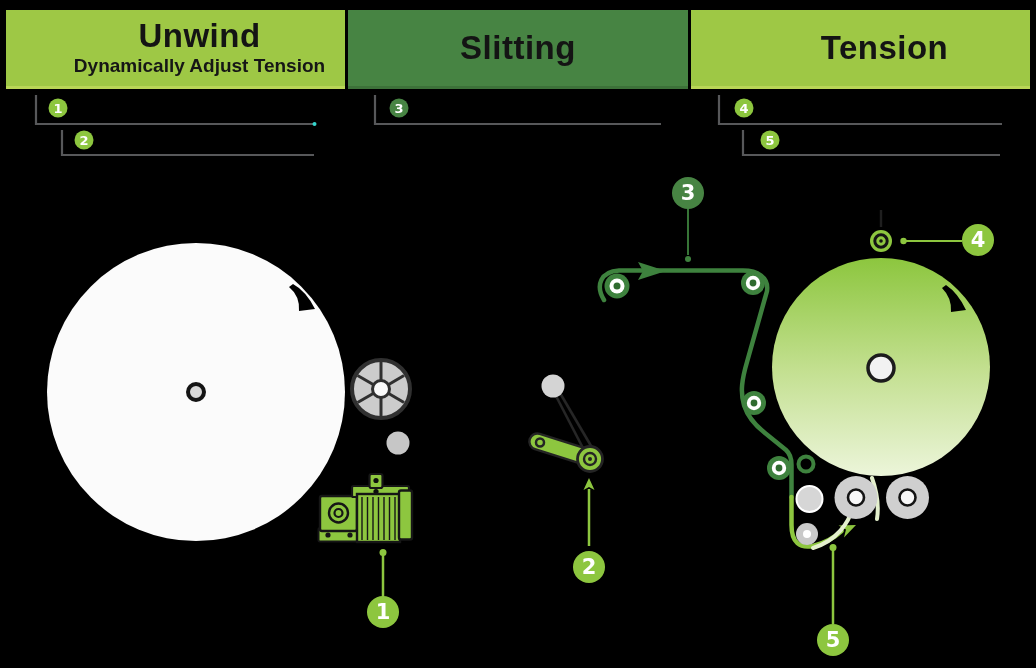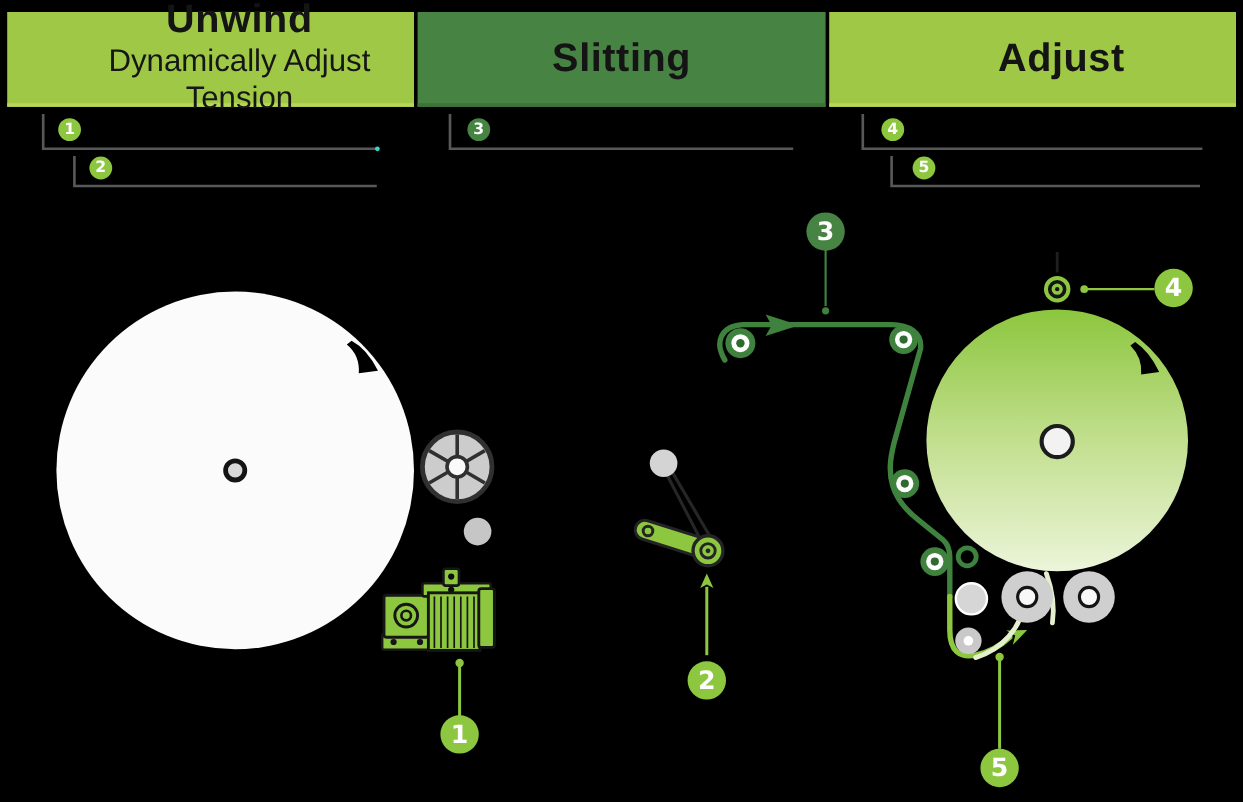--- a/index.html
+++ b/index.html
@@ -8,21 +8,21 @@
     font-family:"Liberation Sans",sans-serif;overflow:hidden;
   }
   .hdr{
     position:absolute;top:10px;height:79px;box-sizing:border-box;
     display:flex;flex-direction:column;align-items:center;justify-content:center;
     text-align:center;
   }
   .hdr.light{background:#9ec845;border-bottom:3px solid #b9d657;padding-left:48px;}
   .hdr.dark{background:#478443;border-bottom:3px solid #3d7239;gap:16px;}
   .hdr .title{font-size:33px;font-weight:800;color:#141414;line-height:1.05;letter-spacing:.5px;}
-  .hdr .subtitle{font-size:26px;font-weight:400;color:#161616;margin-top:1px;}
+  .hdr .subtitle{font-size:19px;font-weight:700;color:#161616;margin-top:1px;}
   svg{position:absolute;left:0;top:0;}
   .badge{
     position:absolute;transform:translate(-50%,-50%);
     border-radius:50%;display:flex;align-items:center;justify-content:center;
     color:#ffffff;font-weight:bold;font-family:"DejaVu Sans",sans-serif;
   }
   .badge.sm{width:19px;height:19px;font-size:13px;background:#8dc63f;}
   .badge.lg{width:32px;height:32px;font-size:21px;background:#8dc63f;}
   .badge.darkgreen{background:#478443;}
 </style>
@@ -32,21 +32,21 @@
 <div class="stage">
 
   <div class="hdr light" style="left:6px;width:339px;">
     <div class="title">Unwind</div>
     <div class="subtitle">Dynamically Adjust Tension</div>
   </div>
   <div class="hdr dark" style="left:348px;width:340px;">
     <div class="title">Slitting</div>
   </div>
   <div class="hdr light" style="left:691px;width:339px;">
-    <div class="title">Adjust</div>
+    <div class="title">Tension</div>
   </div>
 
   <svg width="1036" height="668" viewBox="0 0 1036 668">
     <defs>
       <linearGradient id="rollGrad" x1="0" y1="0" x2="0" y2="1">
         <stop offset="0" stop-color="#8cc63e"></stop>
         <stop offset="0.5" stop-color="#c2df8e"></stop>
         <stop offset="1" stop-color="#ecf5da"></stop>
       </linearGradient>
     </defs>

